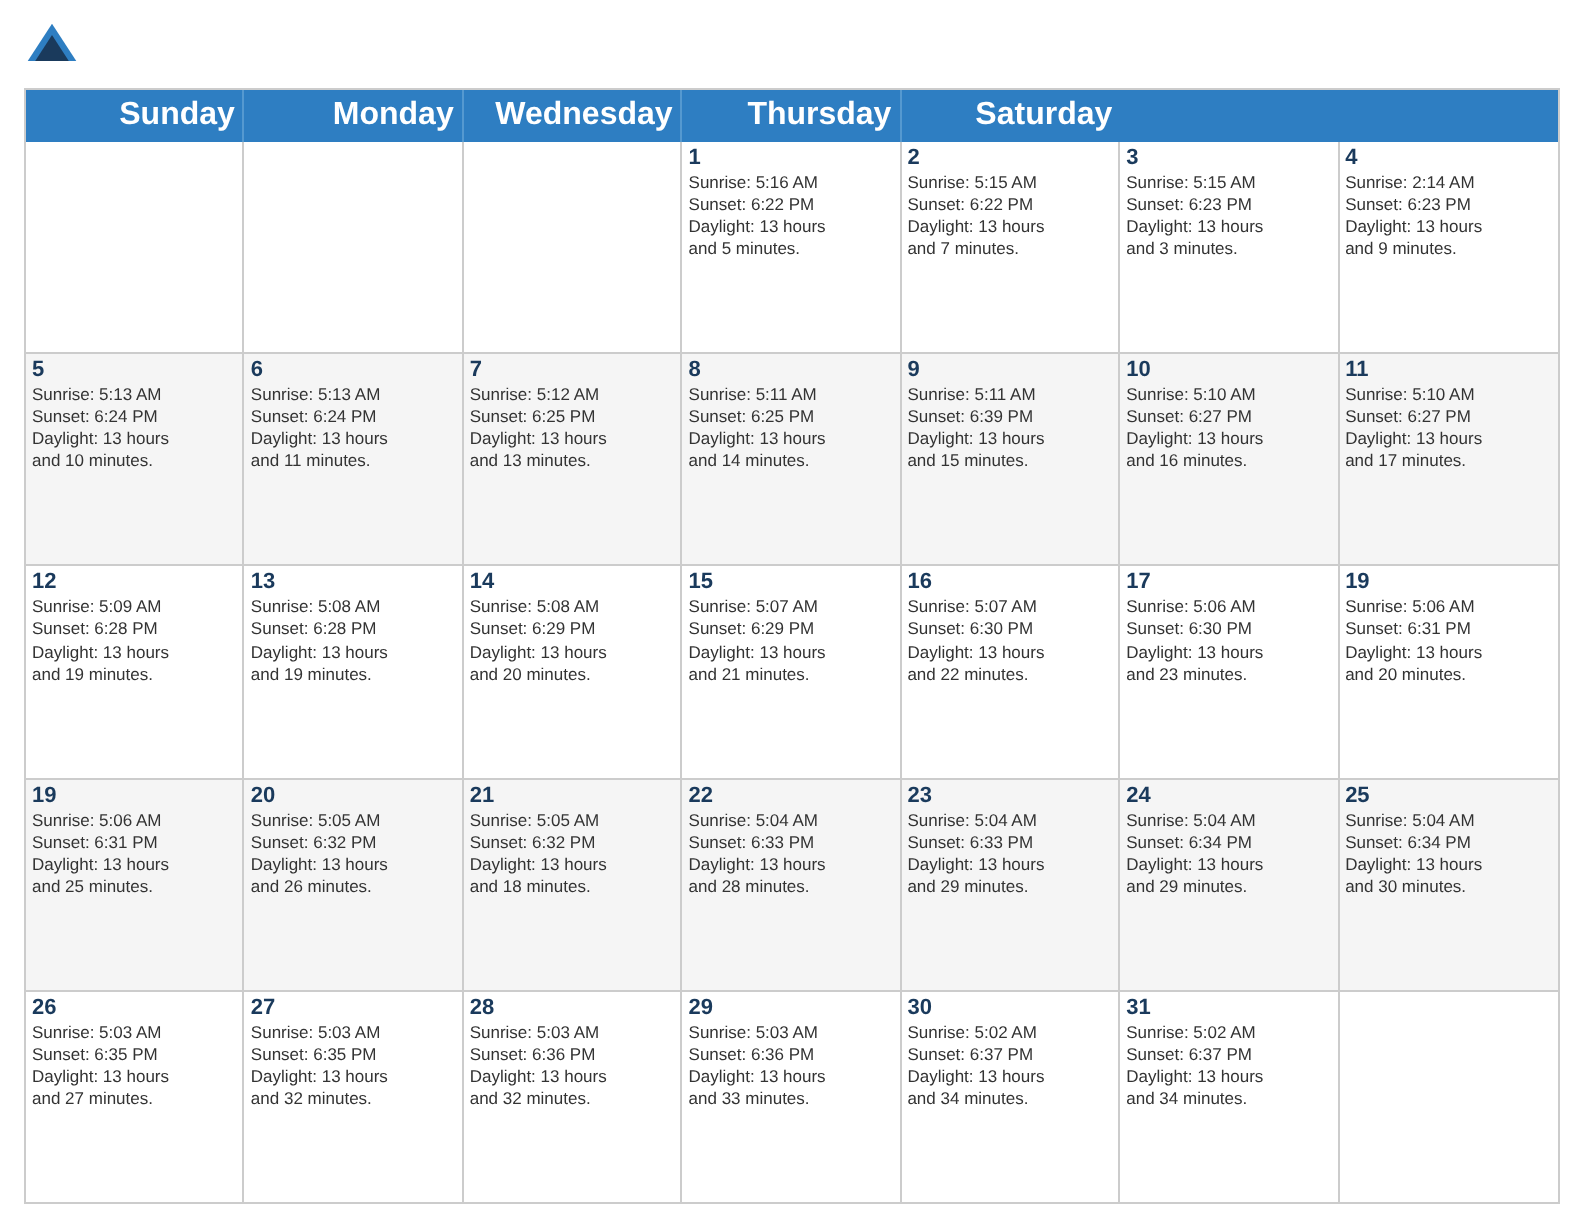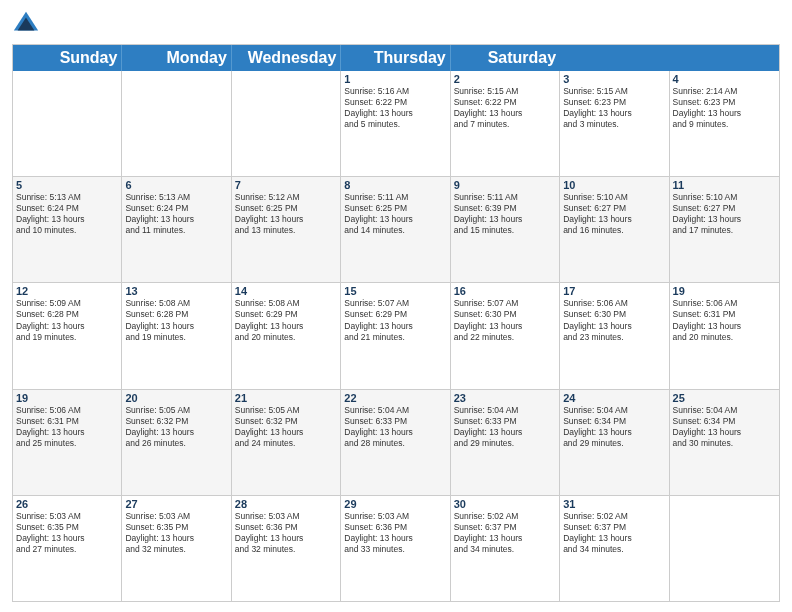--- a/index.html
+++ b/index.html
@@ -289,21 +289,21 @@
             <span class="cell-line">Sunrise: 5:05 AM</span>
             <span class="cell-line">Sunset: 6:32 PM</span>
             <span class="cell-line">Daylight: 13 hours</span>
             <span class="cell-line">and 26 minutes.</span>
           </div>
           <div class="cal-cell shaded">
             <span class="day-num">21</span>
             <span class="cell-line">Sunrise: 5:05 AM</span>
             <span class="cell-line">Sunset: 6:32 PM</span>
             <span class="cell-line">Daylight: 13 hours</span>
-            <span class="cell-line">and 24 minutes.</span>
+            <span class="cell-line">and 18 minutes.</span>
           </div>
           <div class="cal-cell shaded">
             <span class="day-num">22</span>
             <span class="cell-line">Sunrise: 5:04 AM</span>
             <span class="cell-line">Sunset: 6:33 PM</span>
             <span class="cell-line">Daylight: 13 hours</span>
             <span class="cell-line">and 28 minutes.</span>
           </div>
           <div class="cal-cell shaded">
             <span class="day-num">23</span>

